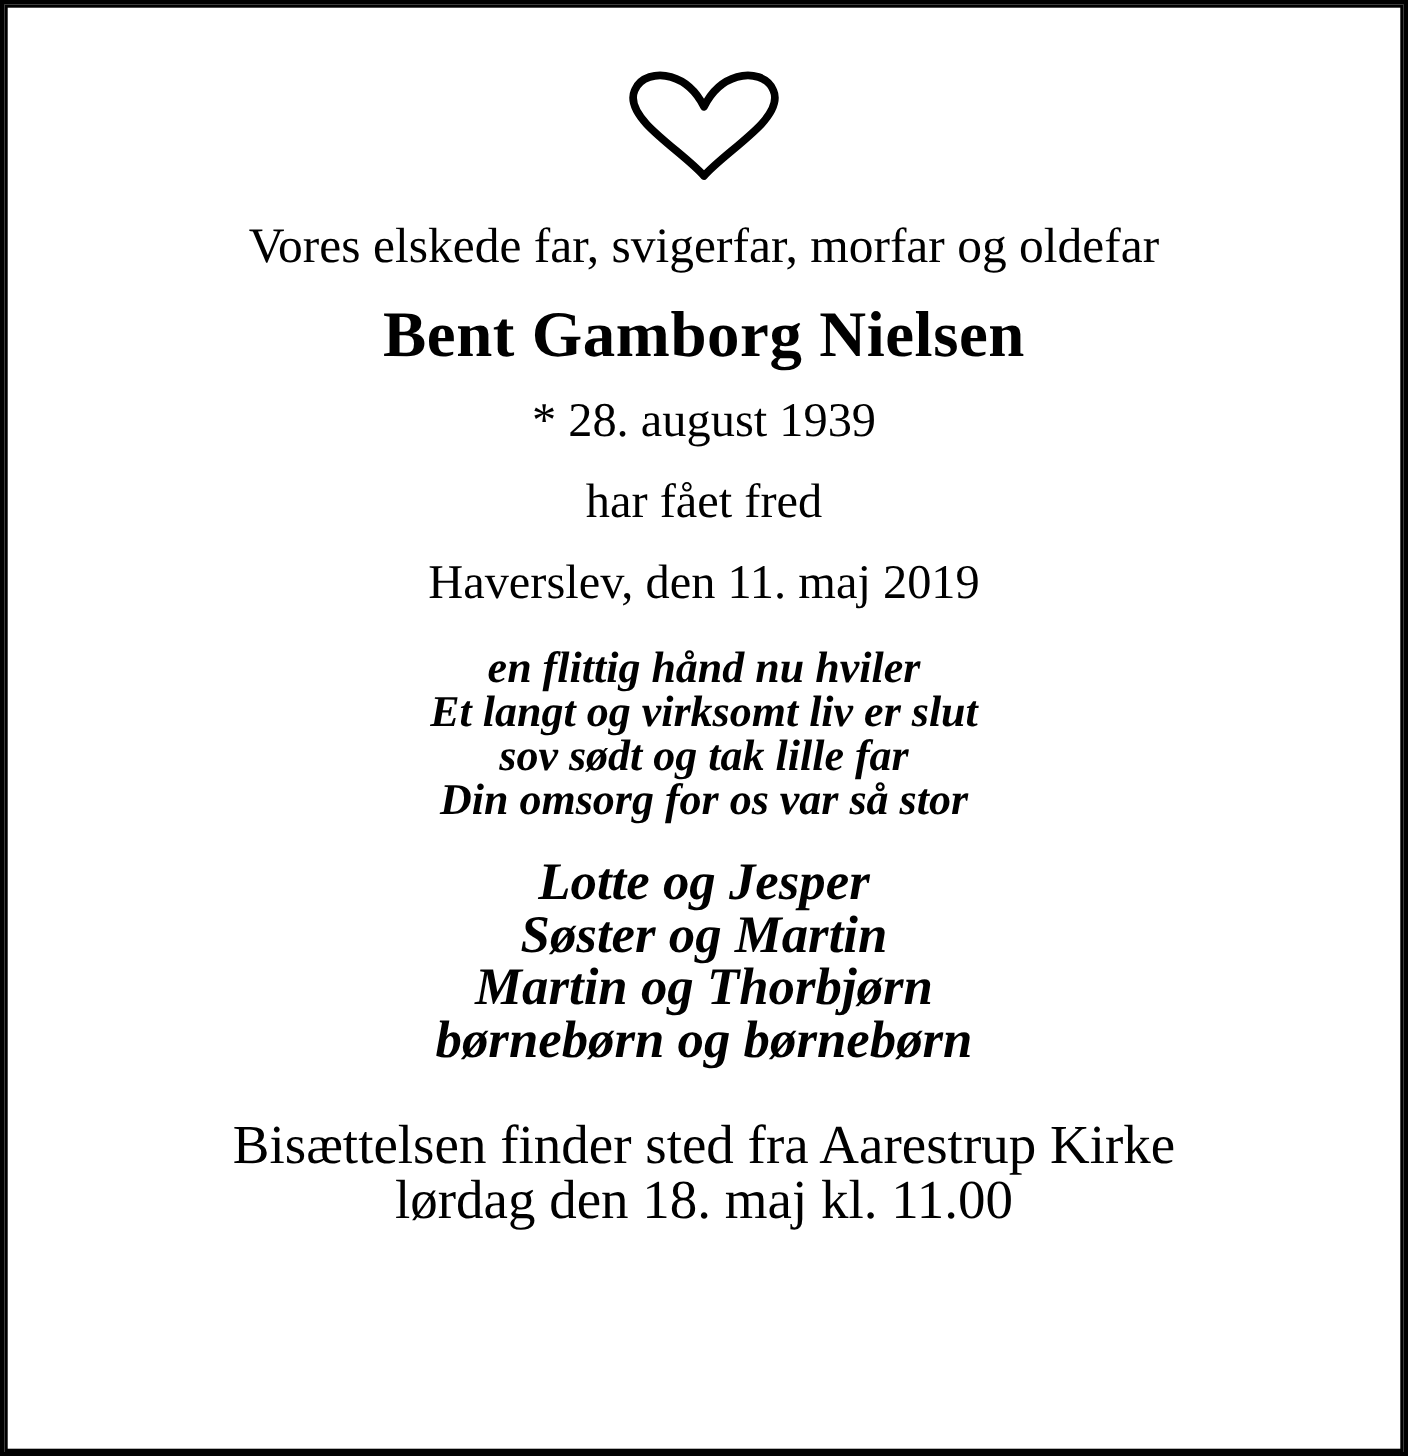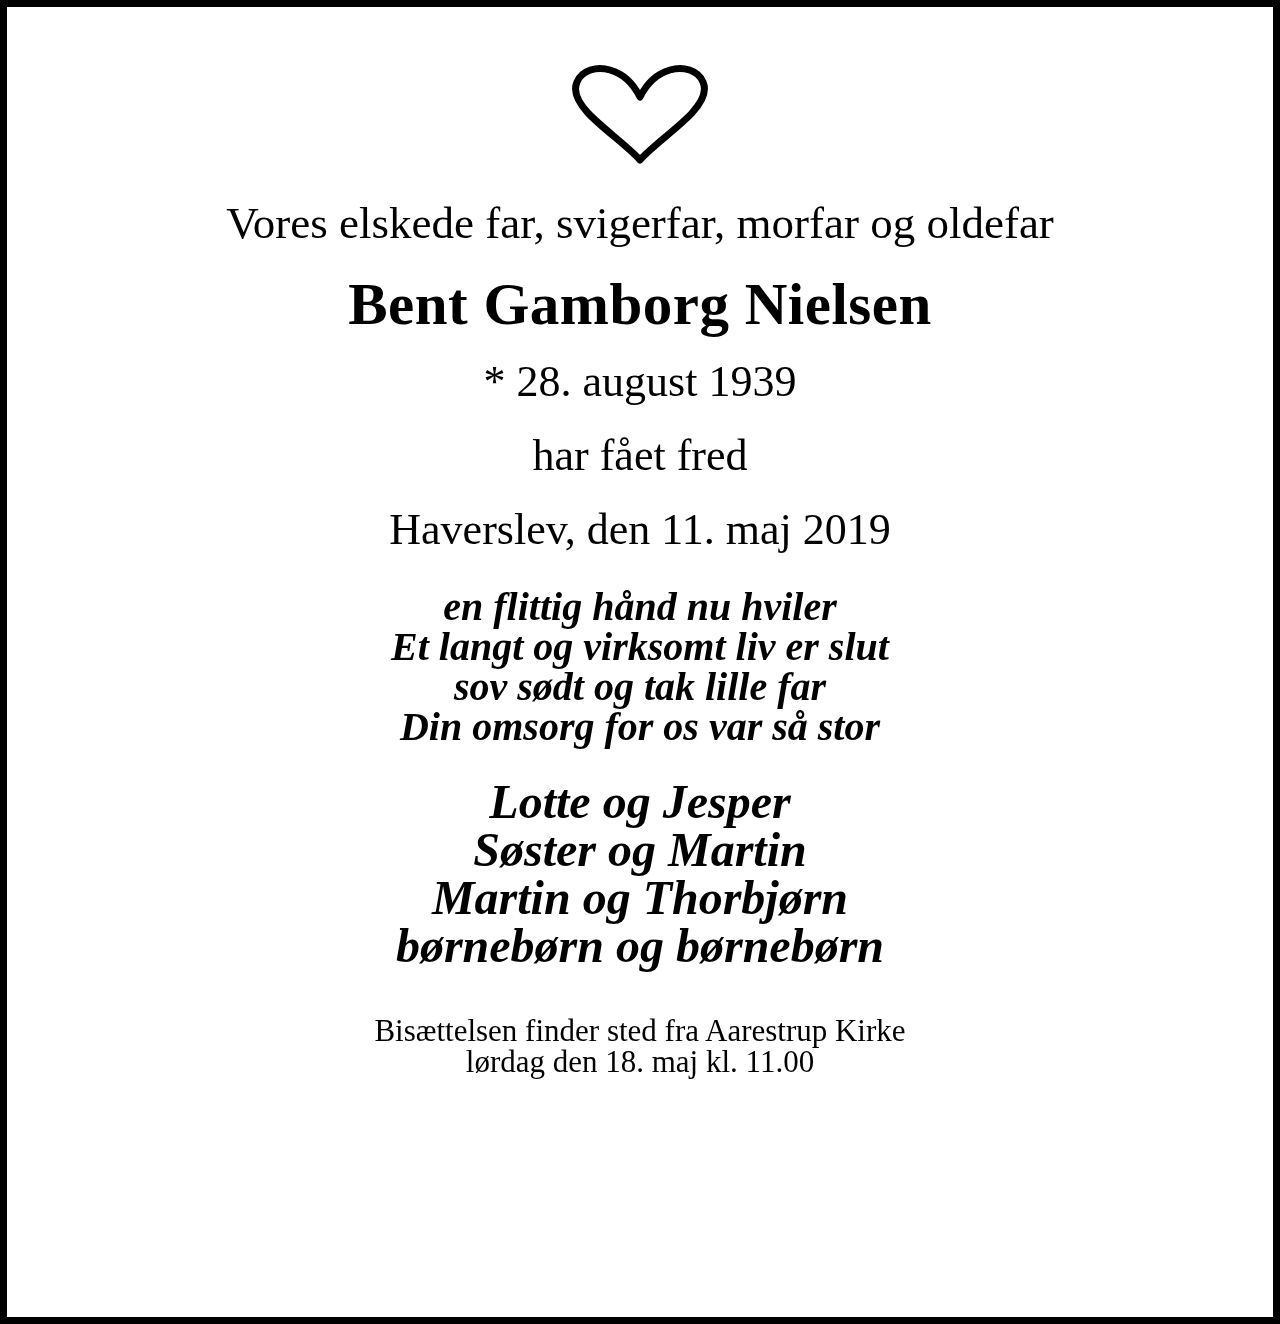--- a/index.html
+++ b/index.html
@@ -87,21 +87,21 @@
   
   .survivors {
     font-size: 48px;
     font-weight: bold;
     line-height: 1.40;
     margin-bottom: 45px;
     font-style: italic;
   }
   
   .funeral {
-    font-size: 31px;
+    font-size: 50px;
     line-height: 1.30;
   }
 </style>
 </head>
 <body>
 
 <div class="notice">
   <div class="notice-frame">
 
     <div class="heart-wrap">

